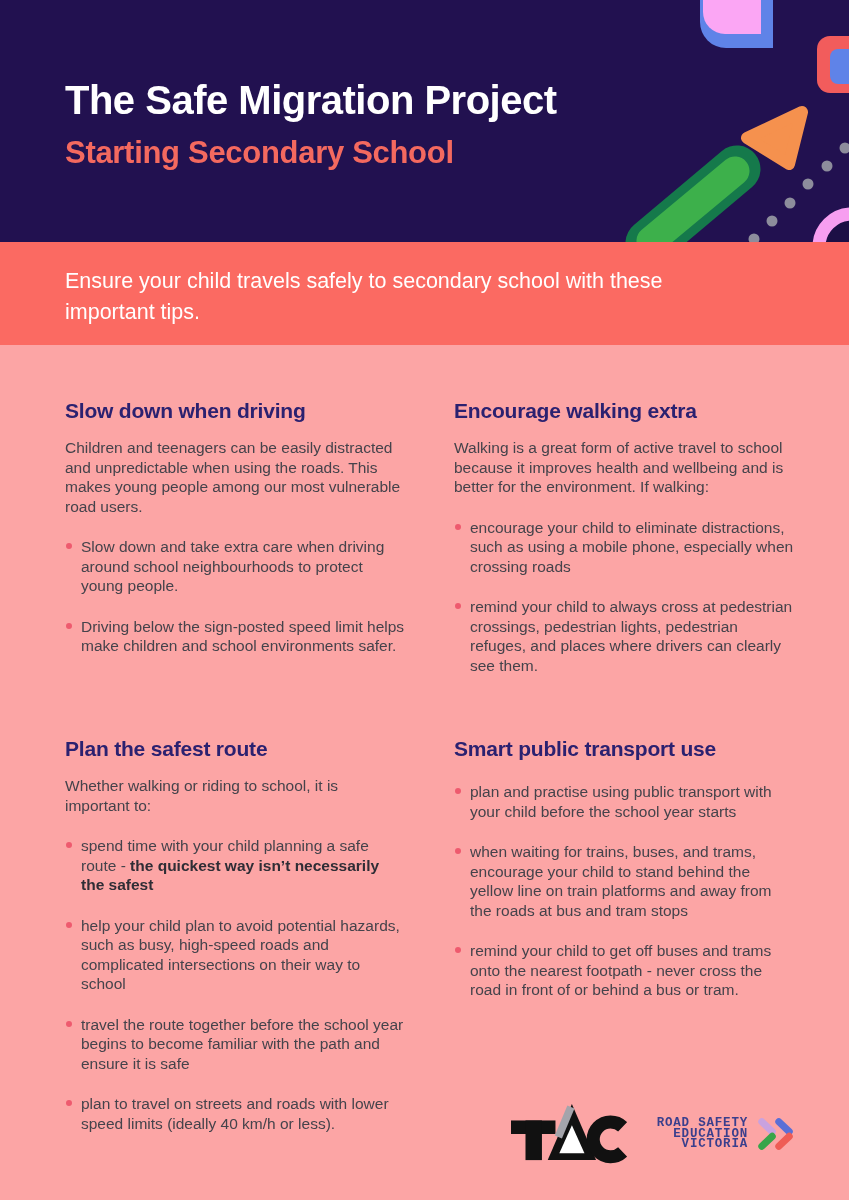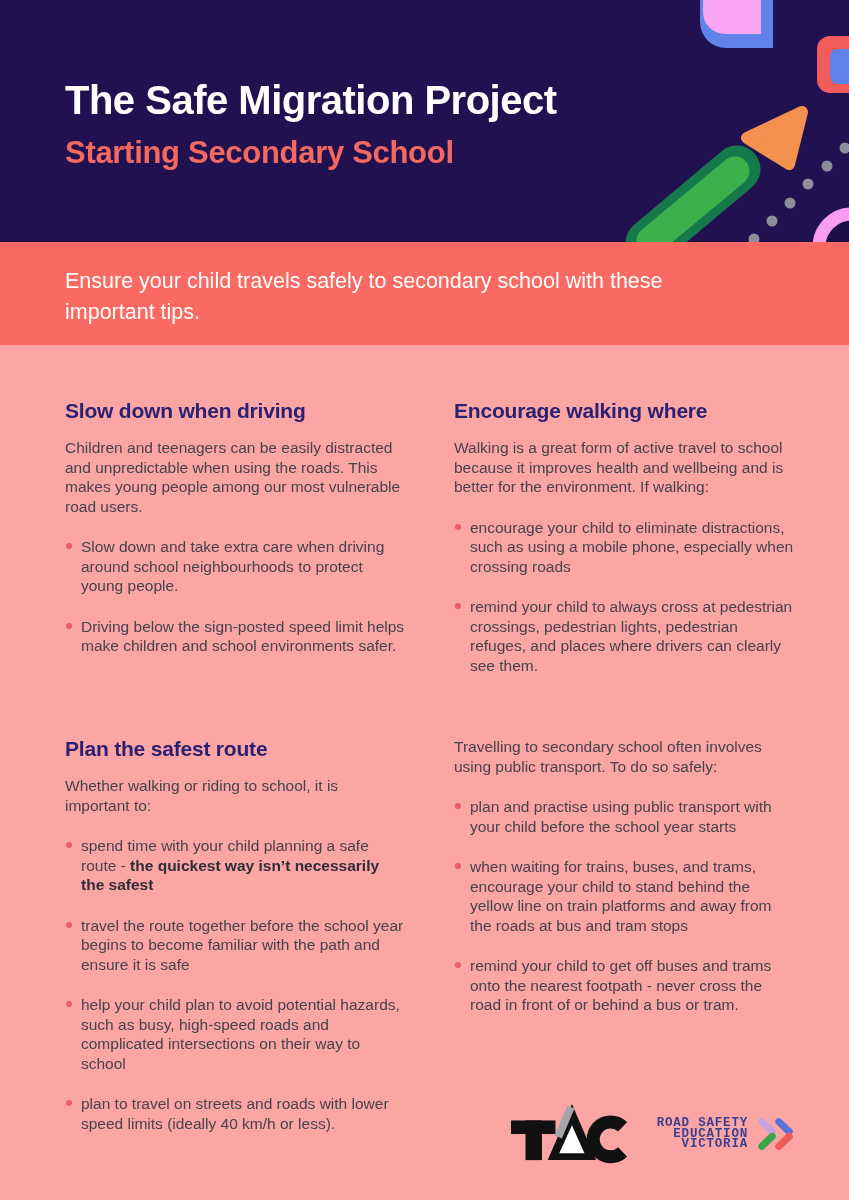--- a/index.html
+++ b/index.html
@@ -123,21 +123,21 @@
             <span>Slow down and take extra care when driving around school neighbourhoods to protect young people.</span>
           </li>
         <li>
             <span class="dot"></span>
             <span>Driving below the sign-posted speed limit helps make children and school environments safer.</span>
           </li>
       </ul>
     </div>
 
     <div class="section">
-      <h2>Encourage walking where</h2>
+      <h2>Encourage walking extra</h2>
       <p class="intro">Walking is a great form of active travel to school because it improves health and wellbeing and is better for the environment. If walking:</p>
       <ul>
         <li>
             <span class="dot"></span>
             <span>encourage your child to eliminate distractions, such as using a mobile phone, especially when crossing roads</span>
           </li>
         <li>
             <span class="dot"></span>
             <span>remind your child to always cross at pedestrian crossings, pedestrian lights, pedestrian refuges, and places where drivers can clearly see them.</span>
           </li>
@@ -147,35 +147,35 @@
     <div class="section">
       <h2>Plan the safest route</h2>
       <p class="intro">Whether walking or riding to school, it is important to:</p>
       <ul>
         <li>
             <span class="dot"></span>
             <span><span>spend time with your child planning a safe route - </span><b>the quickest way isn’t necessarily the safest</b></span>
           </li>
         <li>
             <span class="dot"></span>
+            <span>help your child plan to avoid potential hazards, such as busy, high-speed roads and complicated intersections on their way to school</span>
+          </li>
+        <li>
+            <span class="dot"></span>
             <span>travel the route together before the school year begins to become familiar with the path and ensure it is safe</span>
           </li>
         <li>
             <span class="dot"></span>
-            <span>help your child plan to avoid potential hazards, such as busy, high-speed roads and complicated intersections on their way to school</span>
-          </li>
-        <li>
-            <span class="dot"></span>
             <span>plan to travel on streets and roads with lower speed limits (ideally 40 km/h or less).</span>
           </li>
       </ul>
     </div>
 
     <div class="section">
-      <p class="intro">Travelling to secondary school often involves using public transport. To do so safely:</p>
+      <h2>Smart public transport use</h2>
       <ul>
         <li>
             <span class="dot"></span>
             <span>plan and practise using public transport with your child before the school year starts</span>
           </li>
         <li>
             <span class="dot"></span>
             <span>when waiting for trains, buses, and trams, encourage your child to stand behind the yellow line on train platforms and away from the roads at bus and tram stops</span>
           </li>
         <li>

